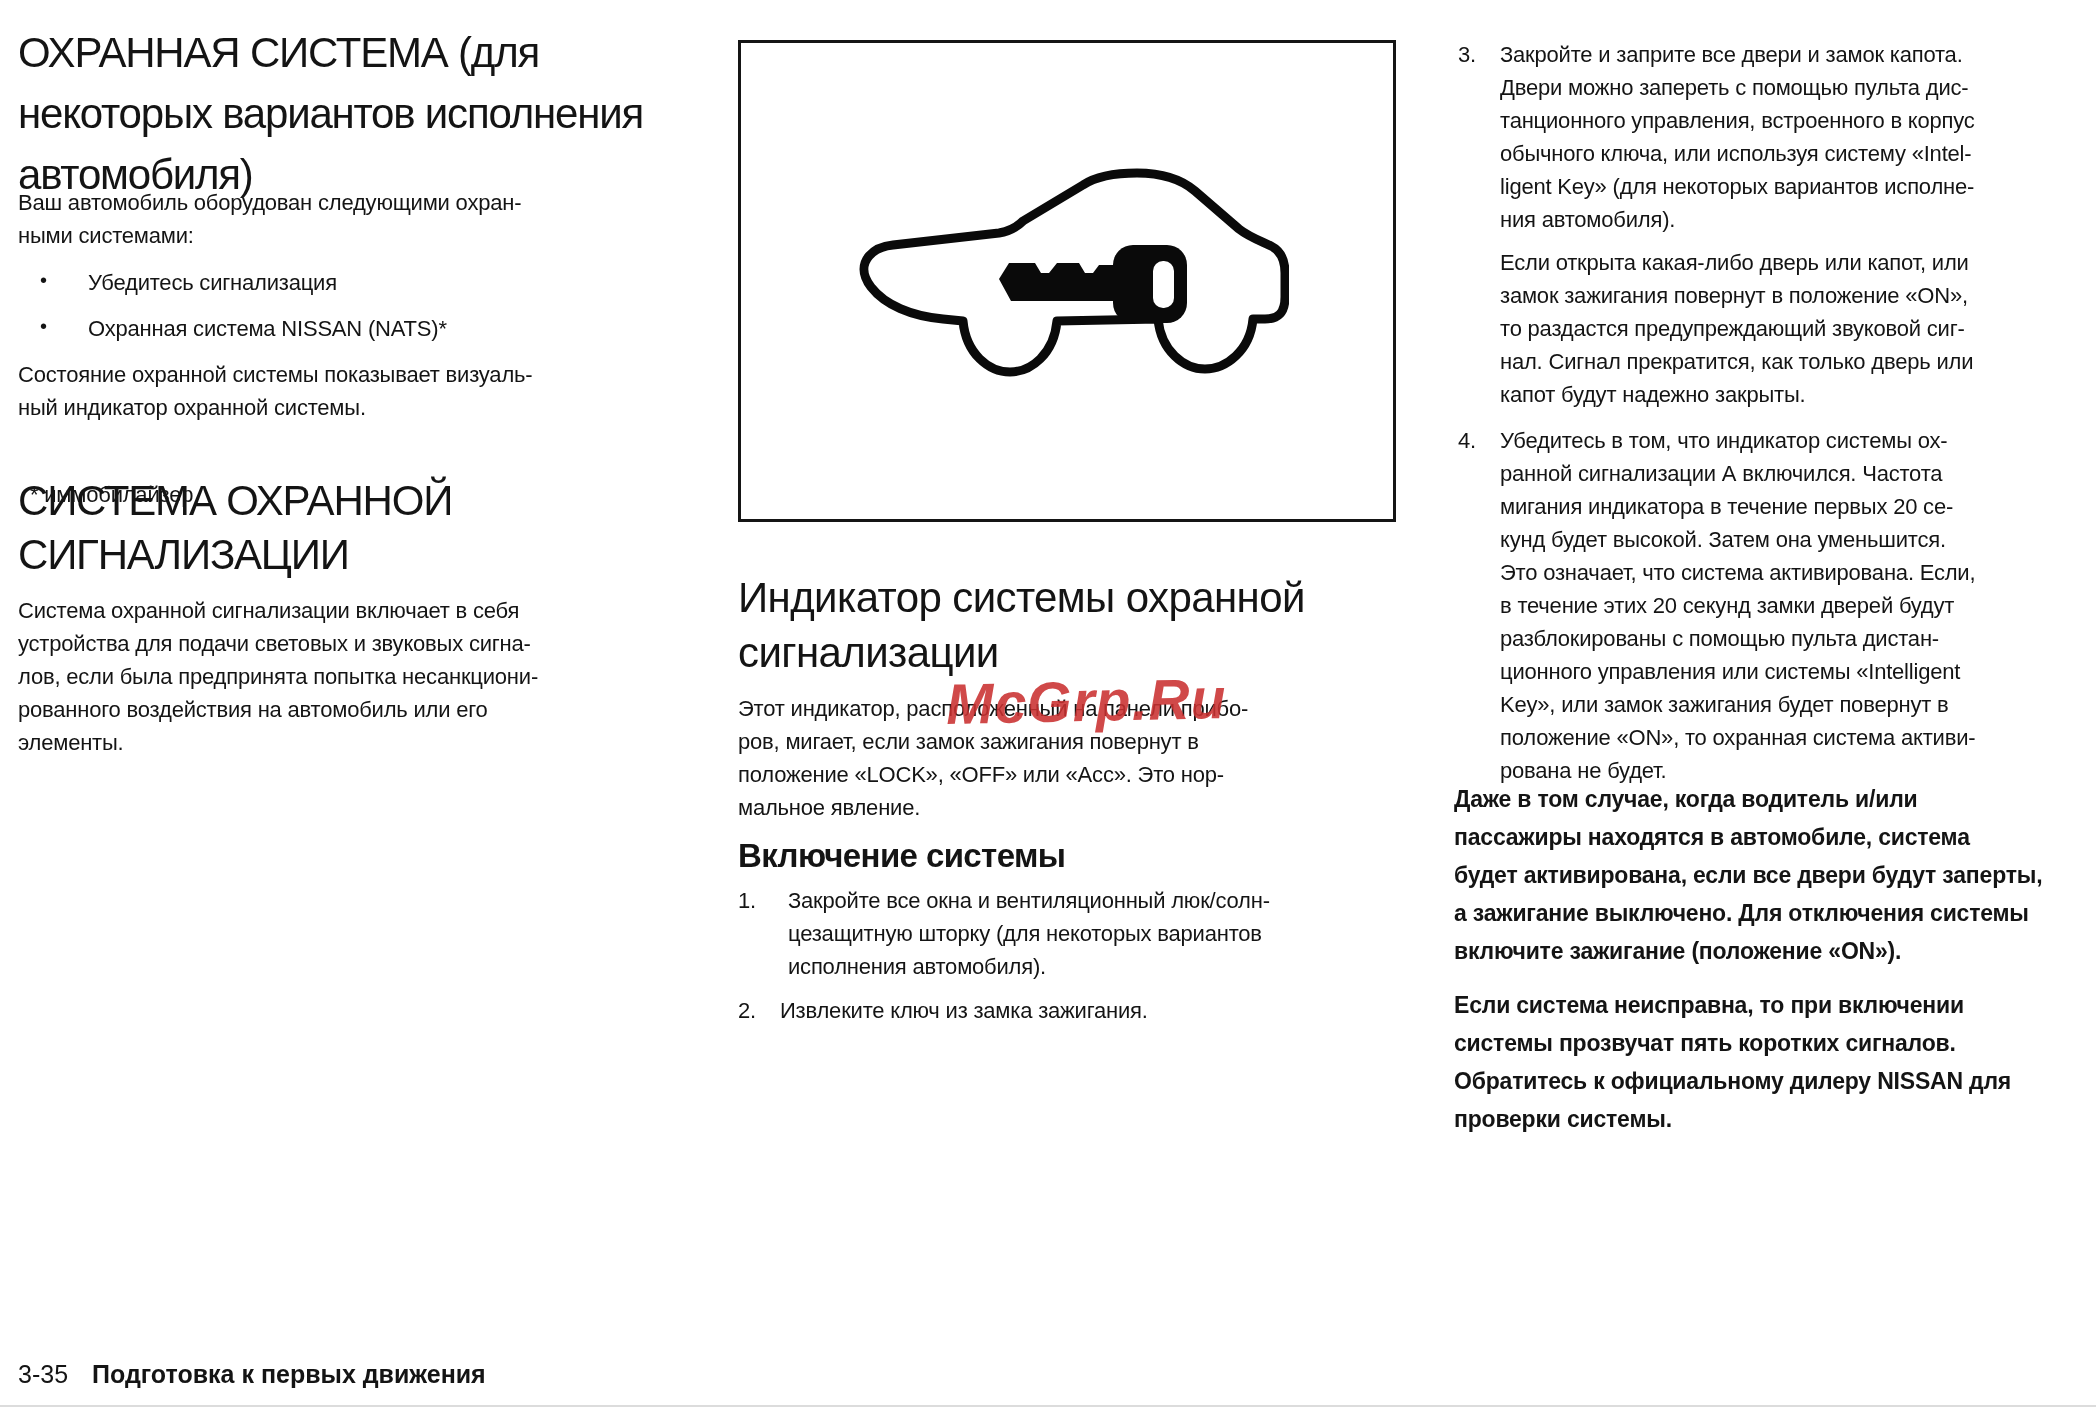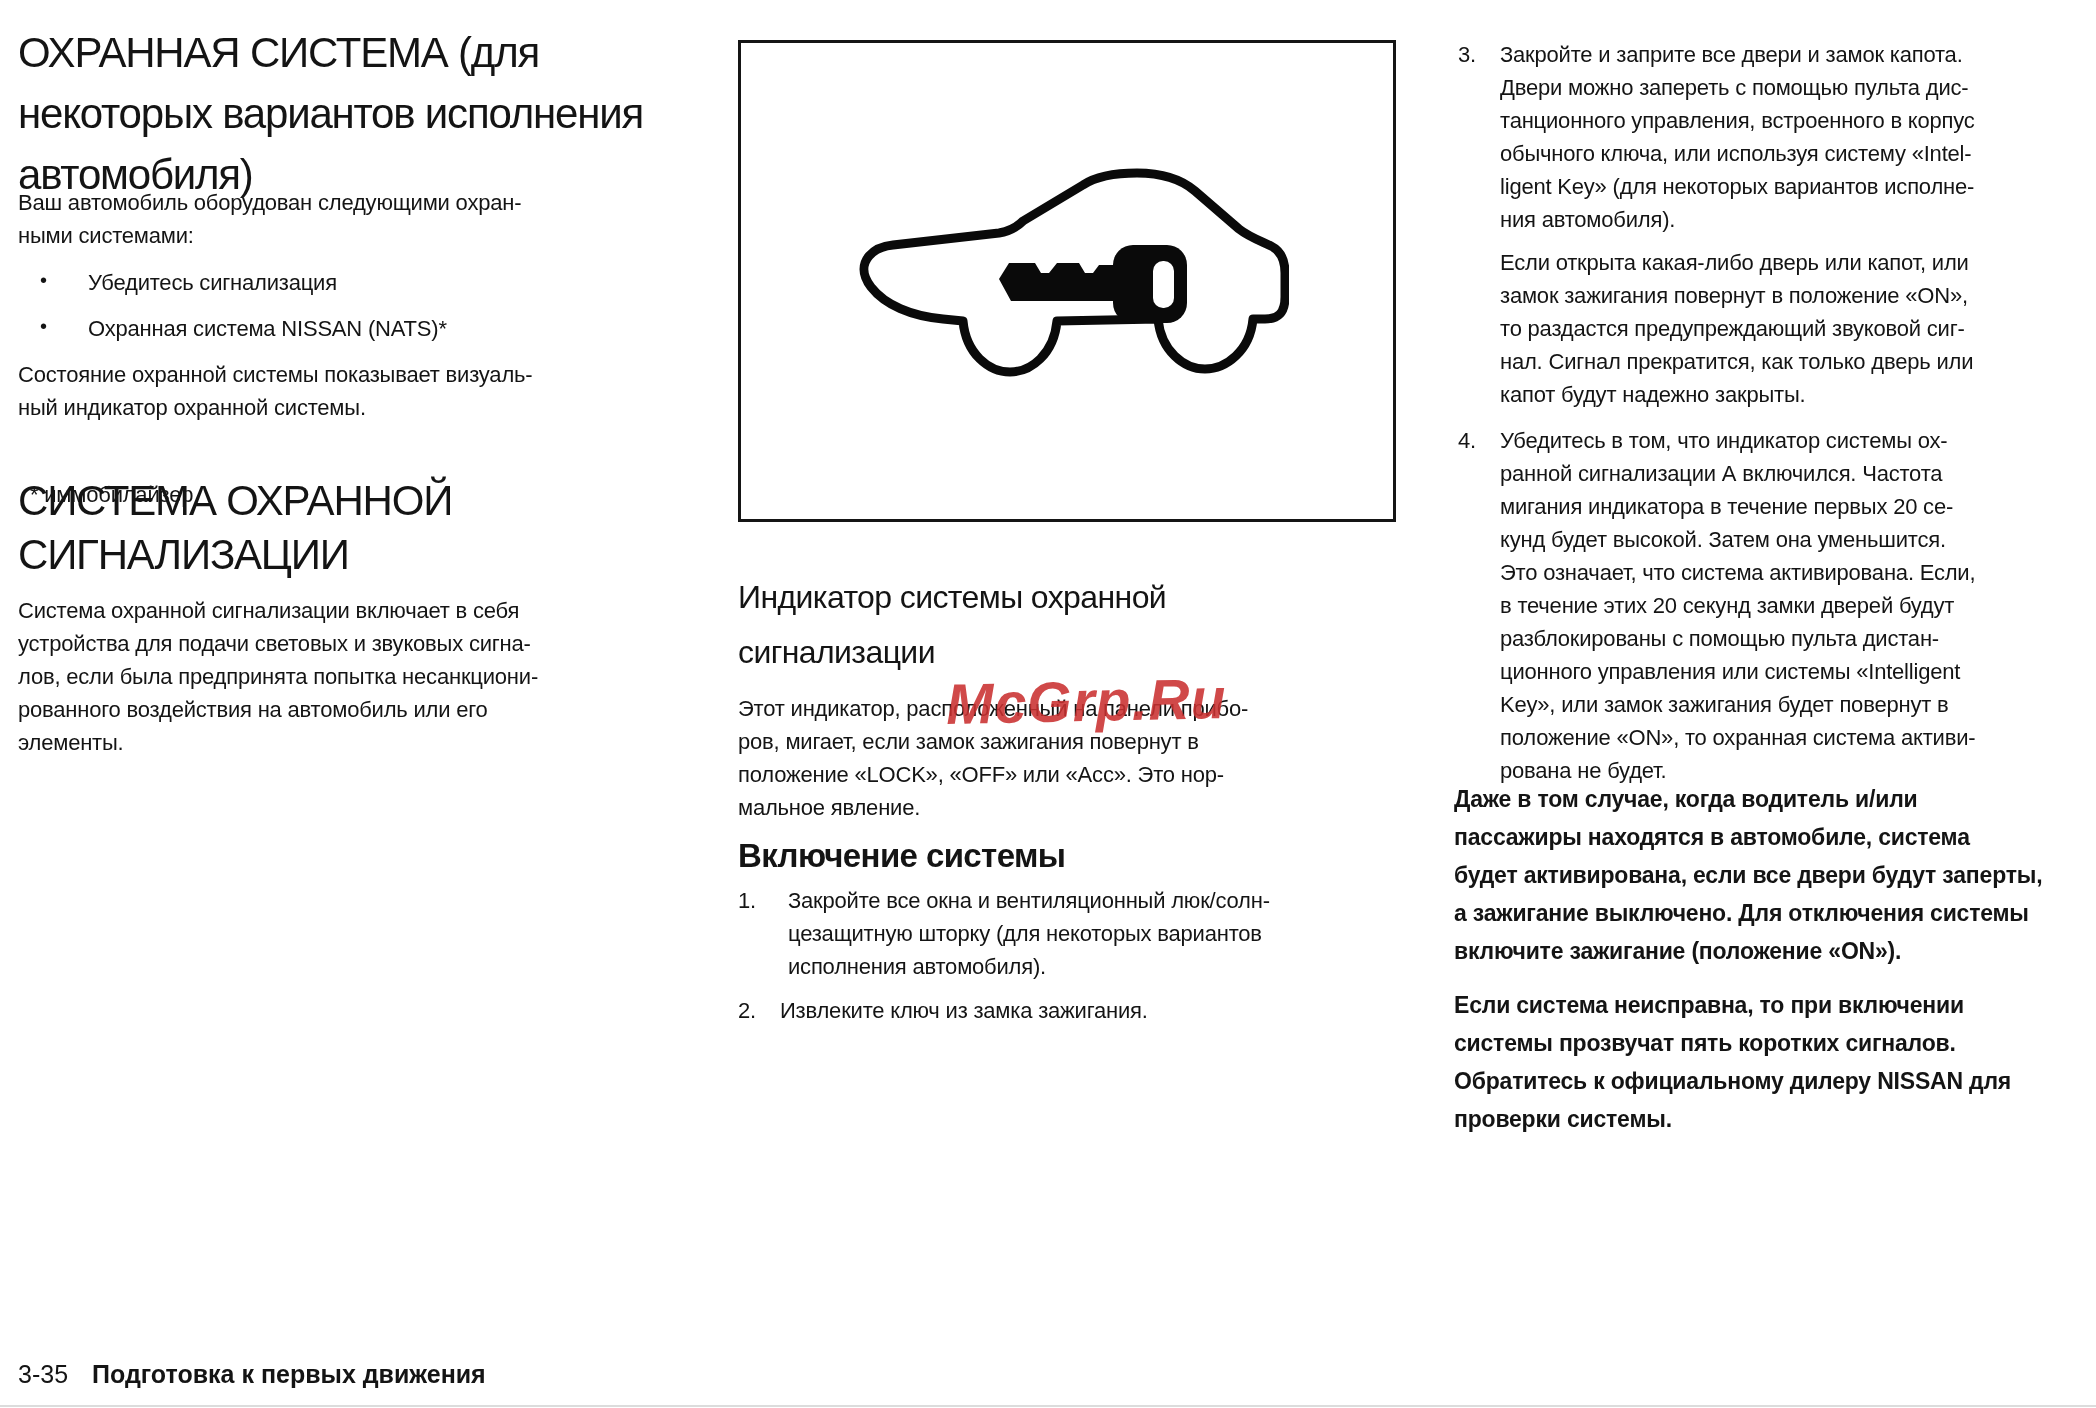--- a/index.html
+++ b/index.html
@@ -5,21 +5,21 @@
   html,body{margin:0;padding:0;overflow:hidden;}
   body{
     width:2096px;height:1408px;position:relative;background:#ffffff;
     font-family:"Liberation Sans", sans-serif;color:#141414;
     -webkit-font-smoothing:antialiased;
   }
   .blk{position:absolute;margin:0;}
   .pre{white-space:pre;}
   .h1{font-size:42px;line-height:61px;font-weight:400;letter-spacing:-1.2px;}
   .h2{font-size:42px;line-height:54px;font-weight:400;letter-spacing:-1.2px;}
-  .h3{font-size:32px;line-height:55px;font-weight:400;letter-spacing:-0.6px;}
+  .h3{font-size:42px;line-height:55px;font-weight:400;letter-spacing:-0.6px;}
   .h4{font-size:33px;line-height:40px;font-weight:700;letter-spacing:-0.6px;}
   .body-txt{font-size:22px;line-height:33px;letter-spacing:-0.2px;}
   .bold-txt{font-size:23px;line-height:38px;letter-spacing:-0.2px;font-weight:700;}
   .step{position:absolute;}
   .step .num{position:absolute;left:0;top:0;font-size:22px;line-height:33px;}
   .step .txt{display:block;}
   .bullet-dot{position:absolute;left:22px;top:-2px;font-size:20px;}
   .bullet-txt{position:absolute;left:70px;top:0;}
   .figure-box{
     position:absolute;left:738px;top:40px;width:652px;height:476px;

